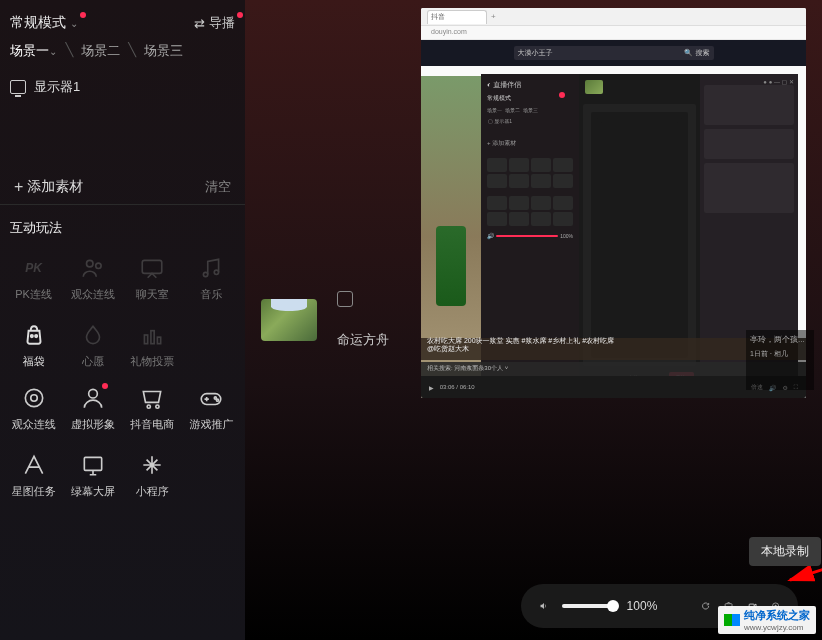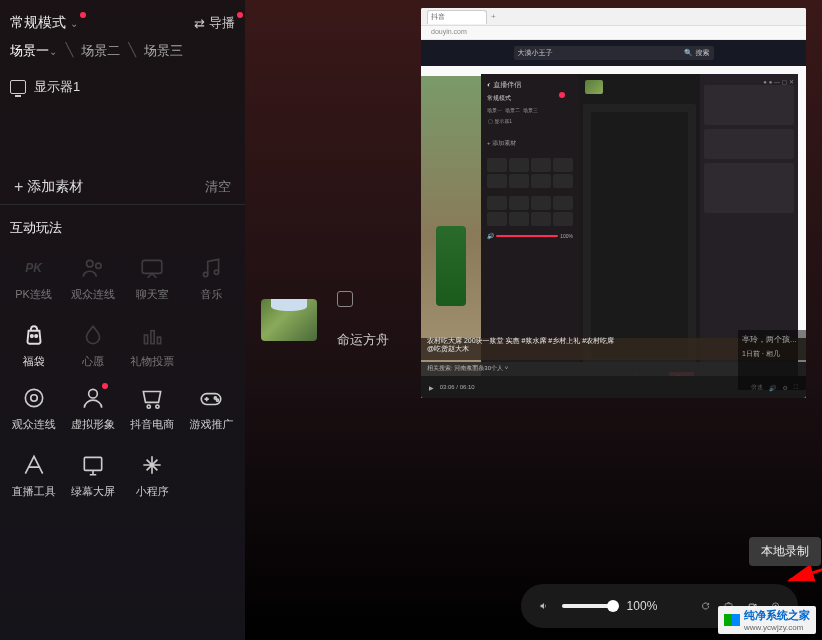--- a/index.html
+++ b/index.html
@@ -57,21 +57,21 @@
 .nested-main{flex:1;display:flex;flex-direction:column}
 .nested-preview{flex:1;background:#222;margin:4px;border-radius:2px;position:relative;overflow:hidden}
 .recursive{position:absolute;inset:8px;background:#1a1a1a;border-radius:2px}
 .nested-rightcol{width:100px;background:#252025;padding:4px;font-size:5px;color:#aaa}
 .rpanel{background:#2f2a2f;padding:4px;margin-bottom:4px;border-radius:2px;height:40px}
 .nested-footer{height:20px;background:#1a1a1a;display:flex;align-items:center;padding:0 6px;gap:6px;font-size:5px;color:#aaa}
 .start-btn{background:#ff2c55;color:#fff;padding:2px 6px;border-radius:2px;margin-left:auto;font-size:5px}
 .overlay-strip{position:absolute;bottom:38px;left:0;right:0;height:22px;background:rgba(50,40,30,.85);display:flex;align-items:center;font-size:7px;color:#eee;padding:0 6px}
 .related{position:absolute;bottom:22px;left:0;right:0;height:14px;background:rgba(40,40,40,.9);font-size:6px;color:#bbb;padding:2px 6px}
 .vid-ctrl{position:absolute;bottom:0;left:0;right:0;height:22px;background:#1a1a1a;display:flex;align-items:center;font-size:6px;color:#aaa;padding:0 8px;gap:6px}
-.right-strip{position:absolute;right:16px;top:330px;width:68px;height:60px;background:rgba(0,0,0,.5);padding:4px;font-size:8px;color:#aaa}
+.right-strip{position:absolute;right:8px;top:330px;width:68px;height:60px;background:rgba(0,0,0,.5);padding:4px;font-size:8px;color:#aaa}
 .arrow{position:absolute;top:508px;left:530px;width:230px;height:80px;pointer-events:none}
 .tooltip{position:absolute;bottom:74px;left:504px;background:#3a3a3a;color:#eee;padding:6px 12px;border-radius:4px;font-size:12px}
 .tooltip:after{content:"";position:absolute;bottom:-5px;left:50%;margin-left:-5px;border:5px solid transparent;border-top-color:#3a3a3a}
 .controls{position:absolute;bottom:12px;left:276px;right:24px;height:44px;background:#1a1a1a;border-radius:22px;display:flex;align-items:center;padding:0 18px;gap:14px}
 .ctrl-ico{width:20px;height:20px;color:#bbb;cursor:pointer;display:flex;align-items:center;justify-content:center}
 .vol-slider{width:110px;height:4px;background:#444;border-radius:2px;position:relative}
 .vol-fill{width:100%;height:100%;background:#eee;border-radius:2px}
 .vol-knob{position:absolute;right:-6px;top:-4px;width:12px;height:12px;background:#fff;border-radius:50%}
 .vol-txt{color:#ddd;font-size:12px}
 .ctrl-sep{flex:0 0 16px}
@@ -234,21 +234,21 @@
             </svg>
           </div>
           <div class="lbl" style="color:#ccc">游戏推广</div>
         </div>
       <div class="grid-item">
           <div class="ico" style="color:#ccc">
             <svg viewBox="0 0 24 24" fill="none" stroke="currentColor" stroke-width="1.5">
               <path d="M4 20L12 4l8 16M7 14h10"></path>
             </svg>
           </div>
-          <div class="lbl" style="color:#ccc">直播工具</div>
+          <div class="lbl" style="color:#ccc">星图任务</div>
         </div>
       <div class="grid-item">
           <div class="ico" style="color:#ccc">
             <svg viewBox="0 0 24 24" fill="none" stroke="currentColor" stroke-width="1.5">
               <rect x="4" y="5" width="16" height="12" rx="1"></rect>
               <path d="M9 21h6M12 17v4"></path>
             </svg>
           </div>
           <div class="lbl" style="color:#ccc">绿幕大屏</div>
         </div>

